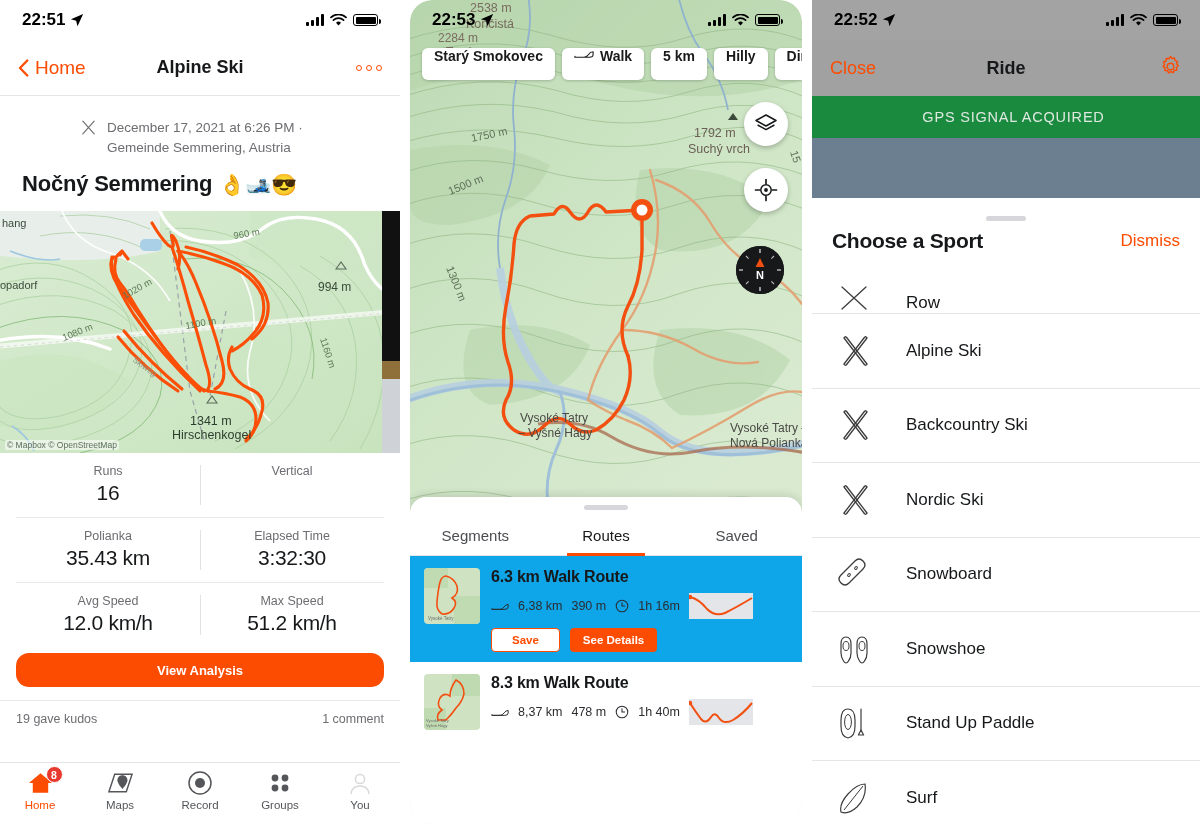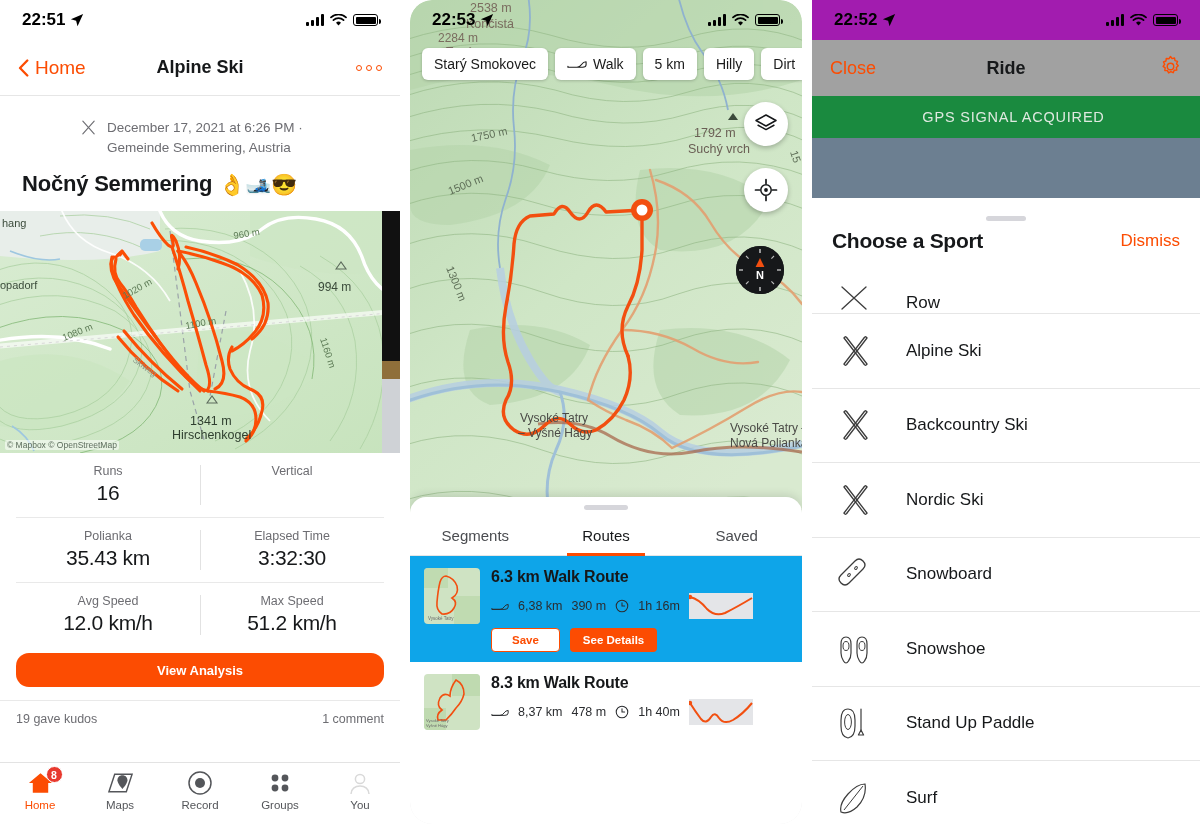--- a/index.html
+++ b/index.html
@@ -112,22 +112,22 @@
   }
 
   
   #panel2 .statusbar { position:absolute; top:0; left:0; right:0; }
   .map2 { position:absolute; inset:0; border-radius:22px; overflow:hidden;}
   .filters {
     position:absolute; top:48px; left:12px; right:10px; display:flex; gap:7px; z-index:20;
   }
   .chip {
     background:#fff; border-radius:6px; height:32px; padding:0 12px;
-    display:flex; align-items:center; gap:6px; font-size:14px; color:#1a1a1a;
-    box-shadow:0 1px 3px rgba(0,0,0,.2); cursor:pointer; white-space:nowrap;
+    display:flex; align-items:flex-start; gap:6px; font-size:14px; color:#1a1a1a;
+    box-shadow:0 1px 3px rgba(0,0,0,.2); cursor:pointer; white-space:nowrap;font-weight:bold;
   }
   .round-btn {
     position:absolute; right:14px; width:44px; height:44px; border-radius:50%;
     background:#fff; box-shadow:0 2px 5px rgba(0,0,0,.25);
     display:flex; align-items:center; justify-content:center; z-index:20; cursor:pointer;
   }
   .compass {
     position:absolute; right:18px; top:246px; width:48px; height:48px; border-radius:50%;
     background:#16181a; display:flex; align-items:center; justify-content:center; z-index:20;
   }
@@ -151,21 +151,21 @@
     border:1px solid #fc4c02; color:#fc4c02; background:#fff; border-radius:4px;
     font-size:11.5px; font-weight:bold; padding:5px 20px; cursor:pointer;
   }
   .btn-details {
     border:none; background:#fc4c02; color:#fff; border-radius:4px;
     font-size:11.5px; font-weight:bold; padding:6px 13px; cursor:pointer;
   }
   .elev { width:64px; height:26px; background:#e4e5e8; position:relative;}
 
   
-  .p3-top { background:#a21caf; }
+  .p3-top { background:#a3a3a3; }
   .p3-nav {
     height:56px; display:flex; align-items:center; padding:0 18px; position:relative;
     background:#a1a1a1;
   }
   .p3-nav .nav-title { color:#16181a; }
   .p3-close { color:#fc4c02; font-size:18px; cursor:pointer; z-index:2;}
   .gear { margin-left:auto; z-index:2; cursor:pointer;}
   .gps {
     height:42px; background:#1a8a3f; display:flex; align-items:center; justify-content:center;
     color:#dfe9e0; font-size:14.5px; letter-spacing:0.8px;padding-left:15px;

